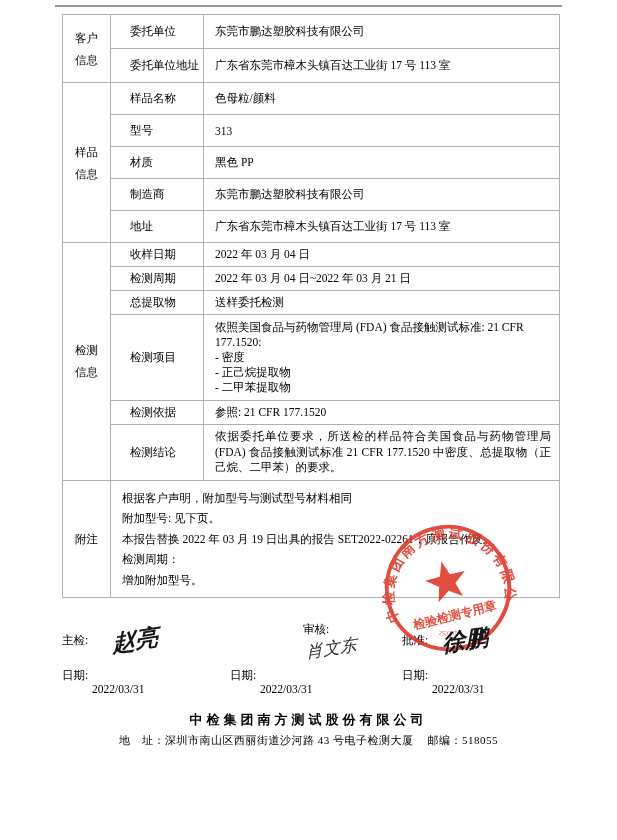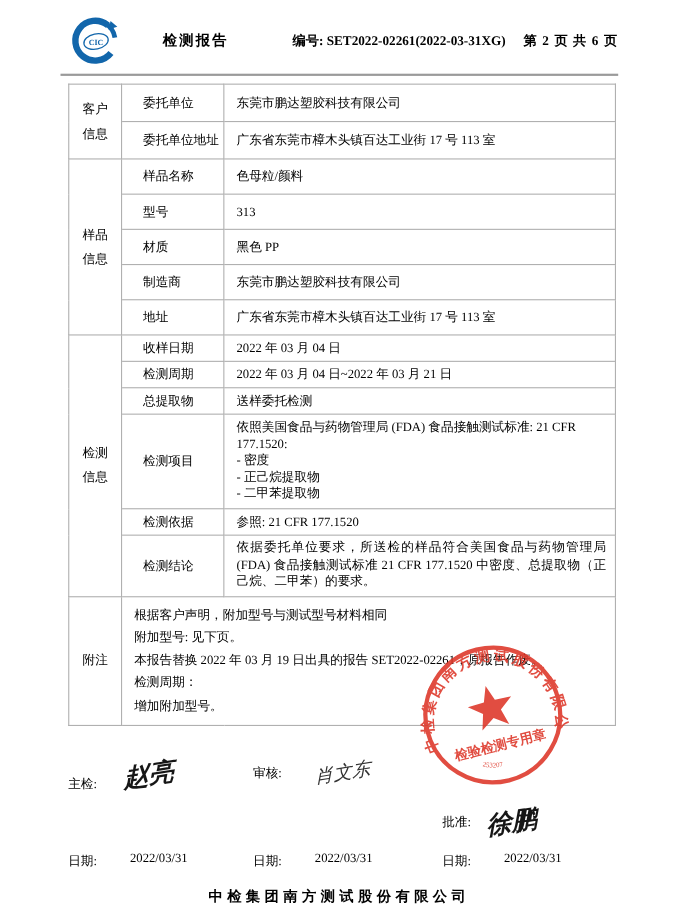--- a/index.html
+++ b/index.html
@@ -30,32 +30,32 @@
   tr.rB td { height:32px; }
   tr.rC td { height:24px; }
   td.val.multi { line-height:15px; padding-top:5px; padding-bottom:5px; }
   td.val.concl { line-height:15.5px; padding-top:4px; padding-bottom:4px; text-align:justify; }
   td.val.notes { line-height:20.5px; padding-top:7px; padding-bottom:7px; }
 
   
   .sig-area { position:relative; margin:24px 0 0 62px; width:497px; }
   .sig-row { display:flex; }
   .sig-col { display:flex; align-items:center; height:36px; }
-  .sig-col.c1 { width:168px;align-items:flex-end; } .sig-col.c2 { width:172px; } .sig-col.c3 { width:157px;margin-top:45px; }
+  .sig-col.c1 { width:168px; } .sig-col.c2 { width:172px;flex-direction:column; } .sig-col.c3 { width:157px; }
   .sig-lab { font-size:11.5px; flex:0 0 auto; }
   .hand {
     font-style:italic; font-weight:bold; color:#161616;
     transform:rotate(-9deg) skewX(-6deg); display:inline-block;
     margin-left:24px; white-space:nowrap;
   }
   .hand.h1 { font-size:23px; }
   .hand.h2 { font-size:17px; font-weight:normal; color:#333; margin-left:30px; }
   .hand.h3 { font-size:23px; margin-left:14px; position:relative; z-index:5; }
   .date-row { display:flex; margin-top:10px; }
-  .date-col { display:flex; }
+  .date-col { display:flex;flex-direction:column; }
   .date-col.c1 { width:168px; } .date-col.c2 { width:172px; } .date-col.c3 { width:157px; }
   .date-val { margin-left:30px; font-size:11.5px; }
 
   
   .stamp {
     position:absolute; left:318px; top:-102px; width:136px; height:136px;
     transform:rotate(-14deg); opacity:0.88; z-index:4; pointer-events:none;
   }
 
   
@@ -66,34 +66,20 @@
   a.link, .link {
     color:#0000e0; text-decoration:underline;
     font-family:"Liberation Mono","DejaVu Sans Mono",monospace; font-size:10.5px;
   }
 </style>
 </head>
 <body>
 
 <div class="page">
 
-  <div class="header">
-    <svg class="logo" viewBox="0 0 94 68">
-      <g>
-        <circle cx="34" cy="34" r="25" fill="none" stroke="#1266ab" stroke-width="8" stroke-dasharray="118 40" transform="rotate(38 34 34)"></circle>
-        <circle cx="34" cy="34" r="25" fill="none" stroke="#1266ab" stroke-width="6" stroke-dasharray="22 136" transform="rotate(-60 34 34)"></circle>
-        <polygon points="52,9 62,14 52,20" fill="#1266ab" transform="rotate(14 52 14)"></polygon>
-        <ellipse cx="35" cy="35" rx="15.5" ry="9.5" fill="#ffffff" stroke="#1266ab" stroke-width="1.6" transform="rotate(-12 35 35)"></ellipse>
-        <text x="35" y="39" text-anchor="middle" font-size="10" font-weight="bold" fill="#1266ab" font-family="Liberation Serif, serif">CIC</text>
-      </g>
-    </svg>
-    <span class="hdr-title">检测报告</span>
-    <span class="hdr-no"><span>编号: </span><span>SET2022-02261(2022-03-31XG)</span></span>
-    <span class="hdr-page">第 2 页 共 6 页</span>
-  </div>
   <hr class="hdr-rule">
 
   <table class="report">
     <colgroup>
         <col style="width:48px">
         <col style="width:93px">
         <col style="width:356px">
       </colgroup>
 
     <tbody>
@@ -234,15 +220,16 @@
       </div>
       <div class="date-col c3">
         <span class="sig-lab">日期:</span>
         <span class="date-val">2022/03/31</span>
       </div>
     </div>
   </div>
 
   <div class="foot">
     <div class="foot-company">中检集团南方测试股份有限公司</div>
+    <div class="foot-line"><span>地　址：</span><span>深圳市南山区西丽街道沙河路 43 号电子检测大厦</span><span class="spacer"></span><span>邮编：</span><span>518055</span></div>
   </div>
 
 </div>
 
 </body></html>

